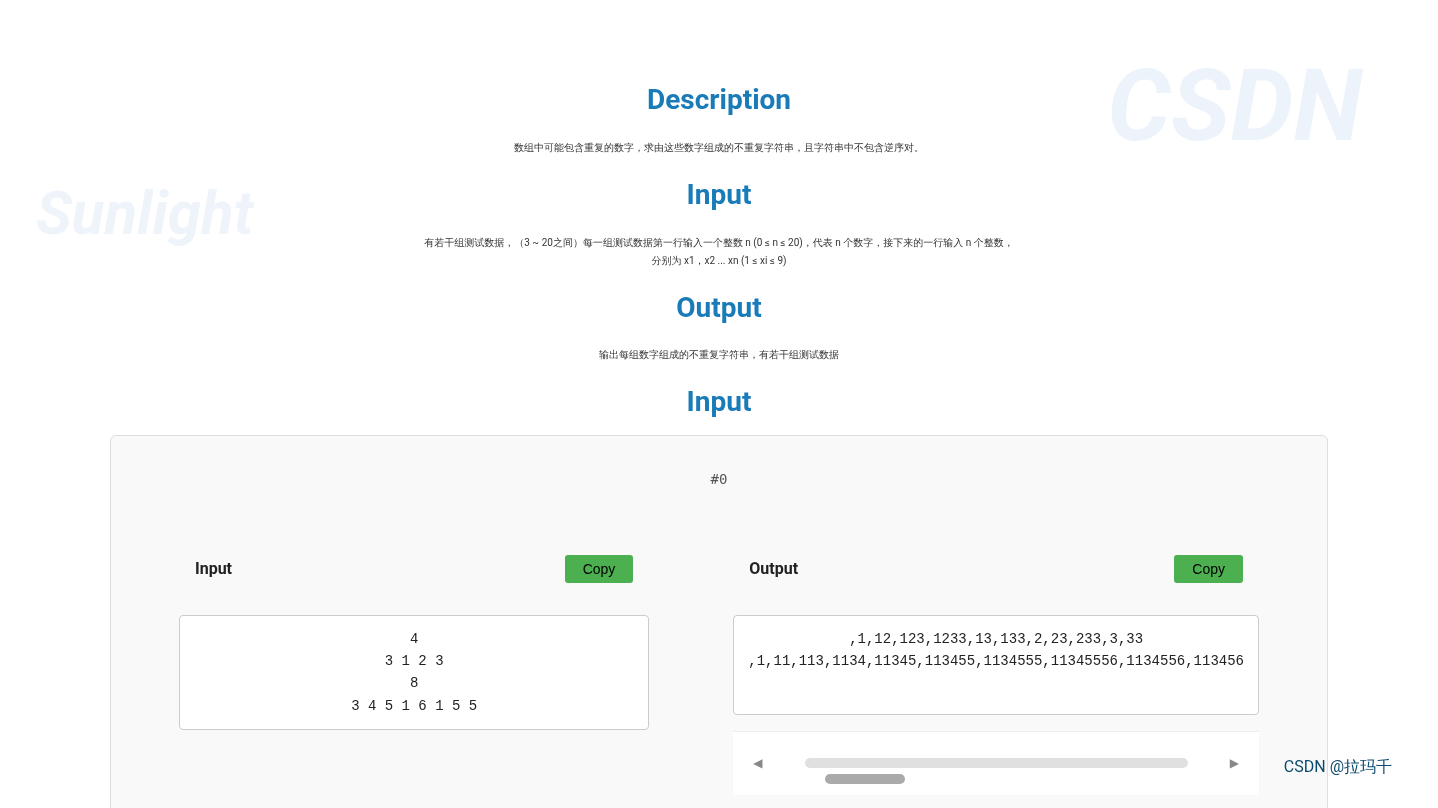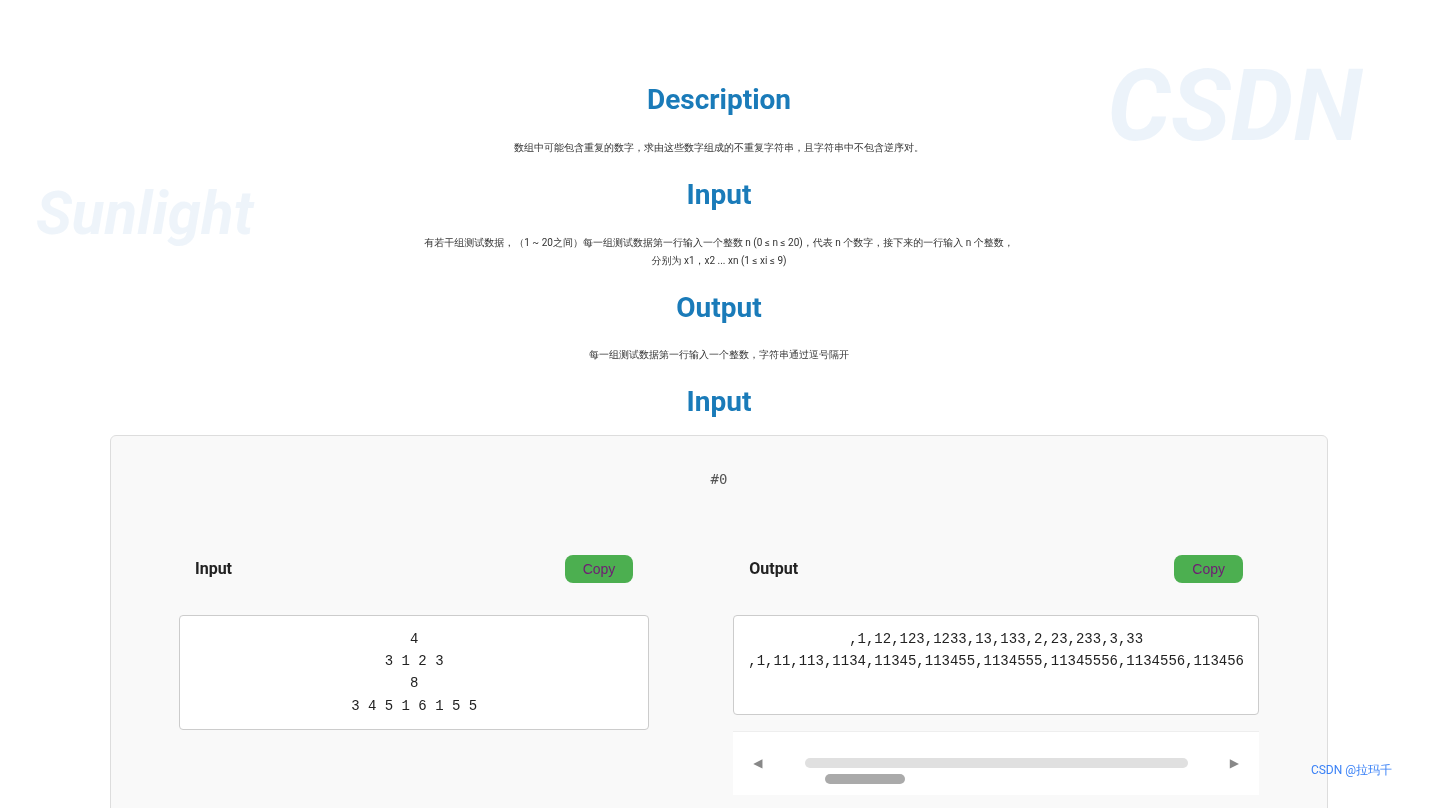--- a/index.html
+++ b/index.html
@@ -104,23 +104,23 @@
     }
 
     .sample-col-title {
       font-weight: bold;
       font-size: 16px;
       color: #222;
     }
 
     .copy-btn {
       background: #4caf50;
-      color: #701a75;
+      color: #000000;
       border: none;
-      border-radius: 8px;
+      border-radius: 3px;
       padding: 6px 18px;
       font-size: 14px;
       cursor: pointer;
       font-weight: 500;
     }
 
     .code-box {
       border: 1px solid #ccc;
       background: #fff;
       border-radius: 4px;
@@ -168,44 +168,44 @@
       background: #aaa;
       border-radius: 5px;
       position: absolute;
       left: 4px;
     }
 
     .csdn-label {
       position: fixed;
       bottom: 12px;
       right: 30px;
-      font-size: 12px;
-      color: #3b82f6;
+      font-size: 16px;
+      color: #0c4a6e;
       z-index: 1;
     }
   </style>
 </head>
 <body>
 
 <div class="watermark">CSDN</div>
 <div class="watermark2">Sunlight</div>
 
 <div class="page-container">
 
   <h2 class="section-title">Description</h2>
   <p class="section-content">数组中可能包含重复的数字，求由这些数字组成的不重复字符串，且字符串中不包含逆序对。</p>
 
   <h2 class="section-title">Input</h2>
   <div class="section-content">
-    <span>有若干组测试数据，（1 ~ 20之间）每一组测试数据第一行输入一个整数 n (0 ≤ n ≤ 20)，代表 n 个数字，接下来的一行输入 n 个整数，</span><br>
+    <span>有若干组测试数据，（3 ~ 20之间）每一组测试数据第一行输入一个整数 n (0 ≤ n ≤ 20)，代表 n 个数字，接下来的一行输入 n 个整数，</span><br>
     <span>分别为 x1，x2 ... xn (1 ≤ xi ≤ 9)</span>
   </div>
 
   <h2 class="section-title">Output</h2>
-  <p class="section-content">每一组测试数据第一行输入一个整数，字符串通过逗号隔开</p>
+  <p class="section-content">输出每组数字组成的不重复字符串，有若干组测试数据</p>
 
   <div class="sample-section">
     <h2 class="section-title">Input</h2>
 
     <div class="sample-box">
       <div class="sample-number">#0</div>
 
       <div class="sample-columns">
 
         <div class="sample-col">

